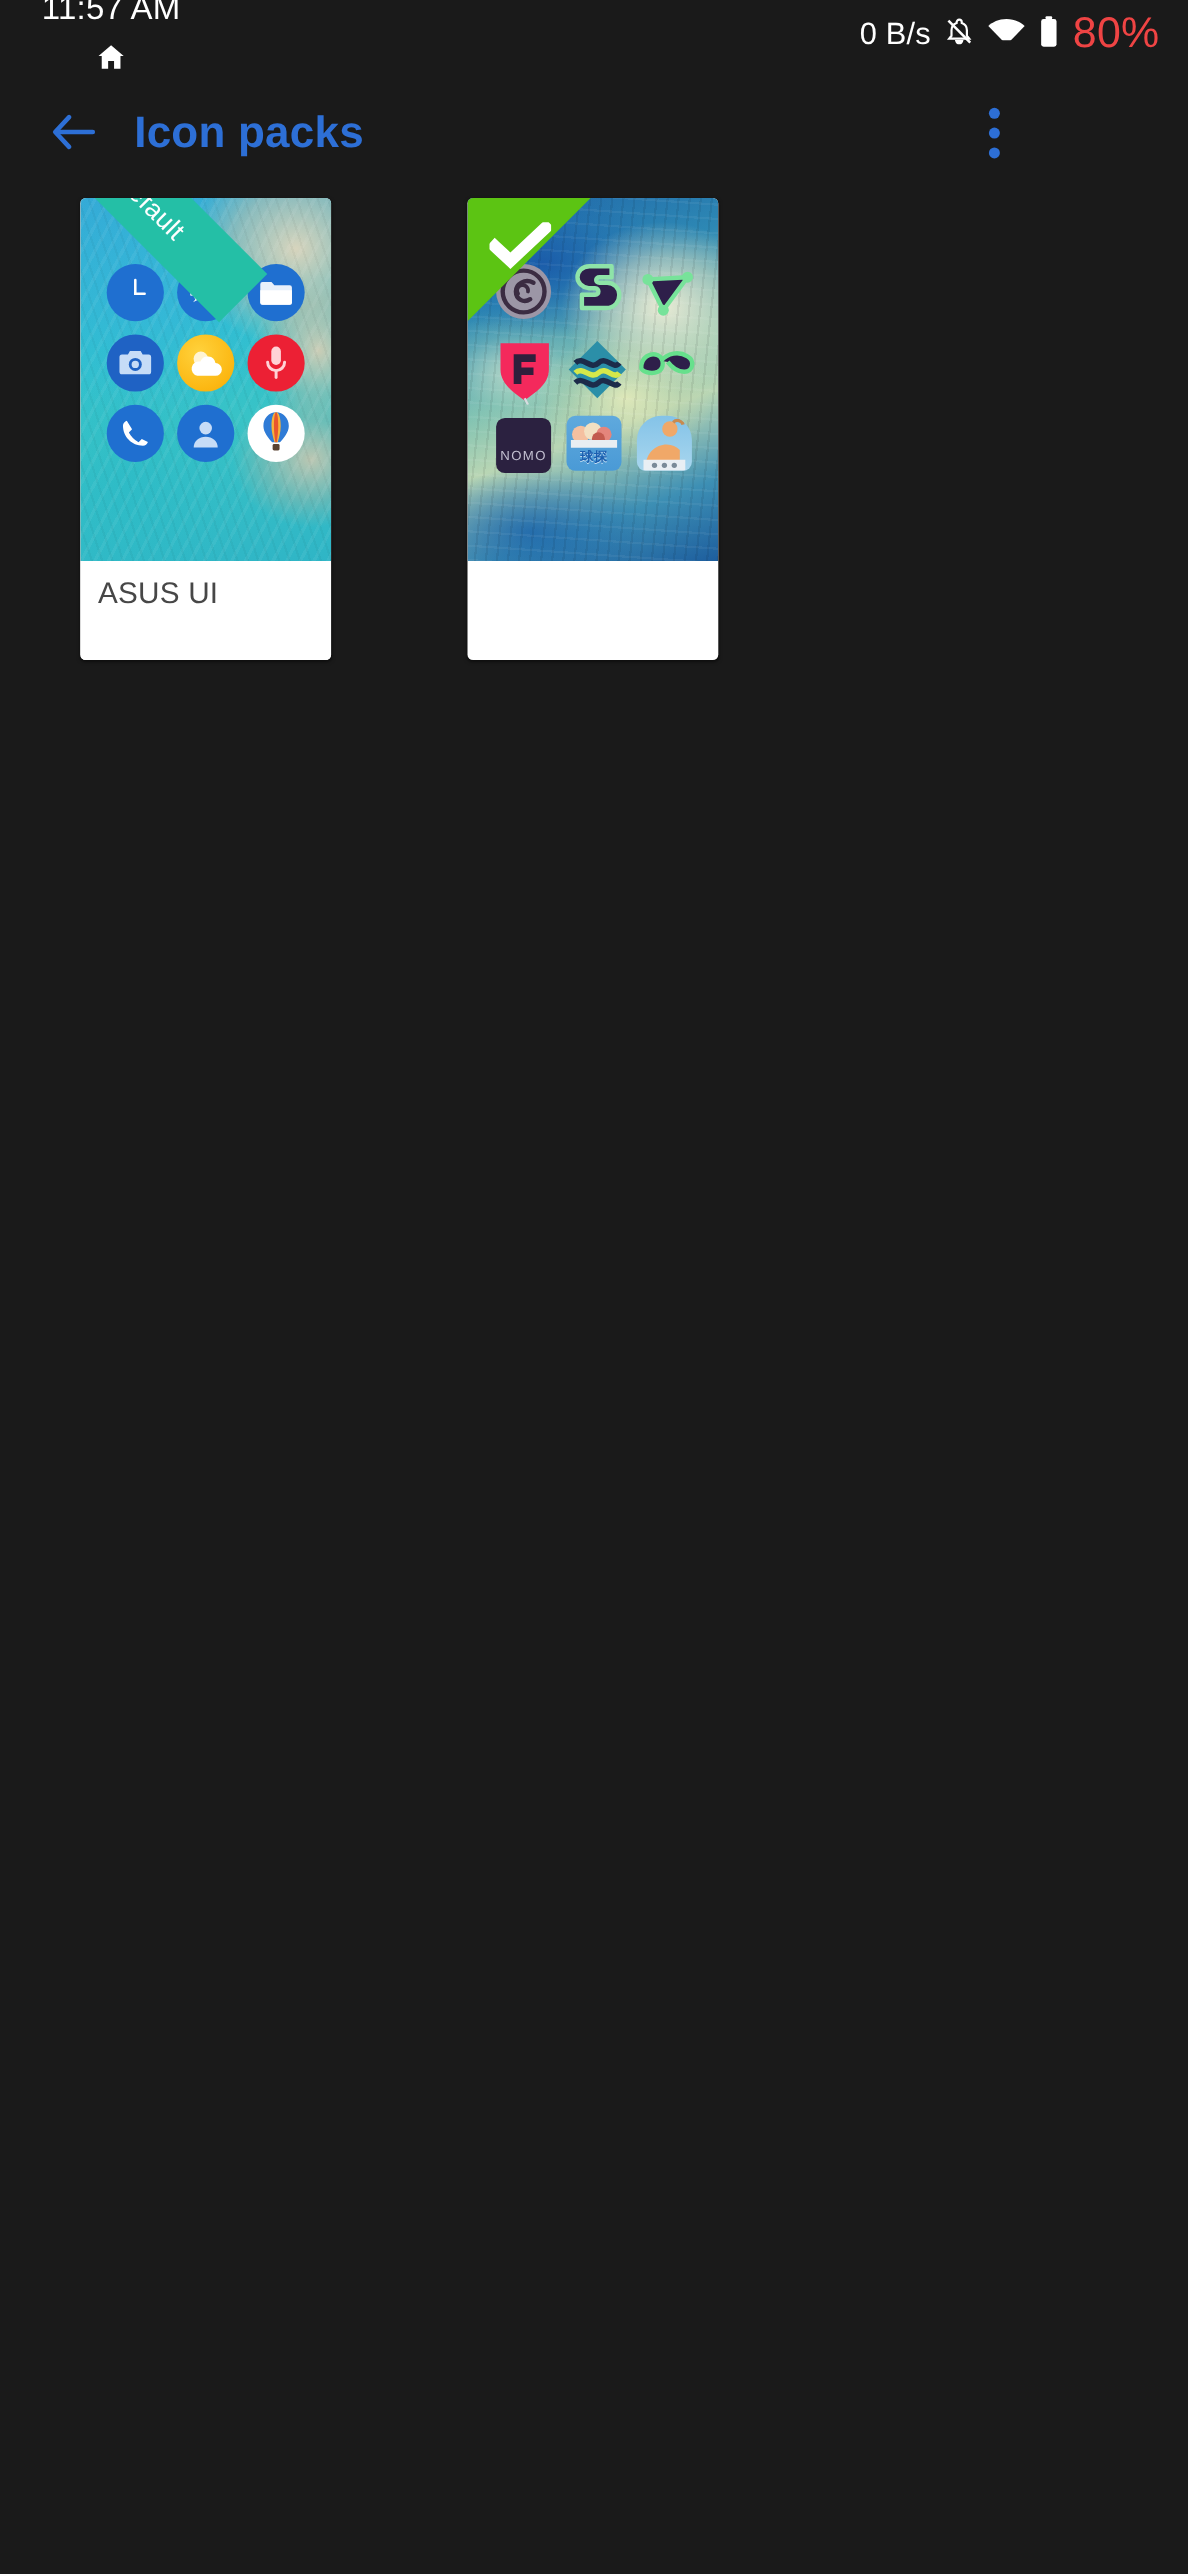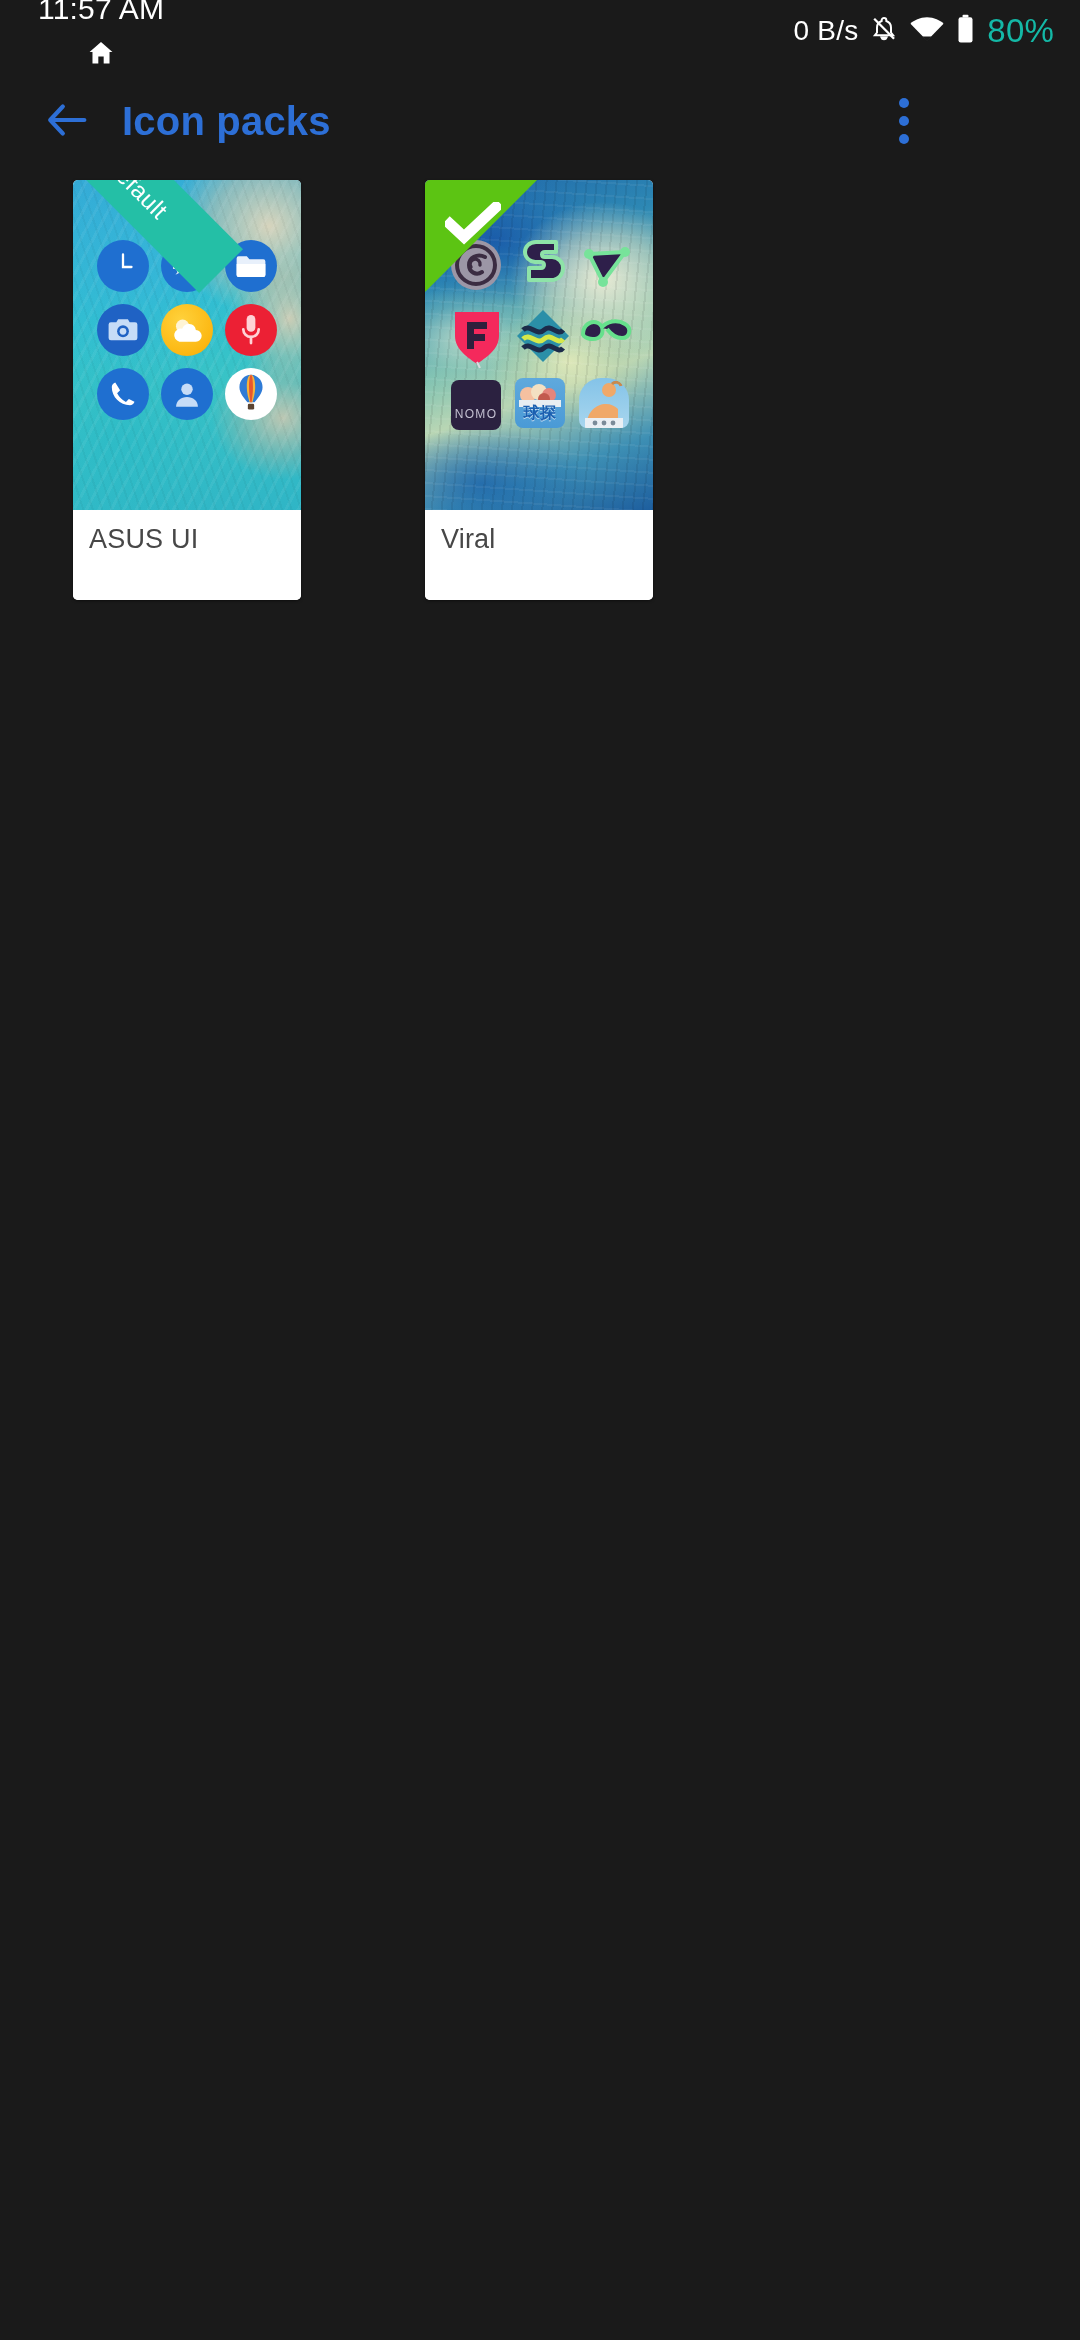--- a/index.html
+++ b/index.html
@@ -15,21 +15,21 @@
     position: absolute; top: 0; left: 0;
     width: 1080px; height: 62px;
     display: flex; align-items: center;
     padding: 0 26px 0 38px;
     color: #ffffff;
   }
   .sb-left { display: flex; align-items: center; gap: 13px; flex-direction: column; }
   .sb-clock { font-size: 30px; font-weight: 500; letter-spacing: .2px; color:#fff; }
   .sb-right { margin-left: auto; display: flex; align-items: center; gap: 12px; text-align: center; }
   .sb-rate { font-size: 28px; font-weight: 500; color:#fff; letter-spacing:.2px; }
-  .sb-batt-txt { font-size: 33px; font-weight: 500; color:#14b8a6; letter-spacing:.2px; }
+  .sb-batt-txt { font-size: 39px; font-weight: 500; color:#ef4444; letter-spacing:.2px; }
   .sb-ico { display:block; }
 
   
   .app-bar {
     position: absolute; top: 62px; left: 0;
     width: 965px; height: 118px;
     display: flex; align-items: center;
     padding: 0 26px 0 30px;
   }
   .back-btn {
@@ -178,21 +178,21 @@
     width:50px; height:50px; border-radius:9px;
     display:flex; align-items:flex-end; justify-content:center;
     overflow:hidden; position:relative;
   }
   .nomo-txt {
     font-size:12px; color:#c2bfd0; letter-spacing:1.3px;
     font-family:"Liberation Sans", sans-serif;
     position:relative; bottom:9px;
   }
   .cn-txt {
-    font-size:16px; font-weight:700; color:#1b5fb0;
+    font-size:12px; font-weight:700; color:#1b5fb0;
     letter-spacing:.5px; position:relative; bottom:4px;
     text-shadow: 0 1px 0 rgba(255,255,255,.65);
   }
 </style>
 </head>
 <body>
 
 <div class="status-bar">
   <div class="sb-left">
     <span class="sb-clock">11:57 AM</span>
@@ -420,16 +420,15 @@
         </div>
       </div>
 
       <div class="ribbon-check"></div>
       <span class="ribbon-check-mark">
         <svg width="56" height="44" viewBox="0 0 56 44" aria-hidden="true">
           <path d="M5 22 19 35 51 5" fill="none" stroke="#ffffff" stroke-width="11" stroke-linecap="square" stroke-linejoin="miter"></path>
         </svg>
       </span>
     </div>
-    <div class="pack-label">Viral</div>
   </div>
 
 </div>
 
 </body></html>

